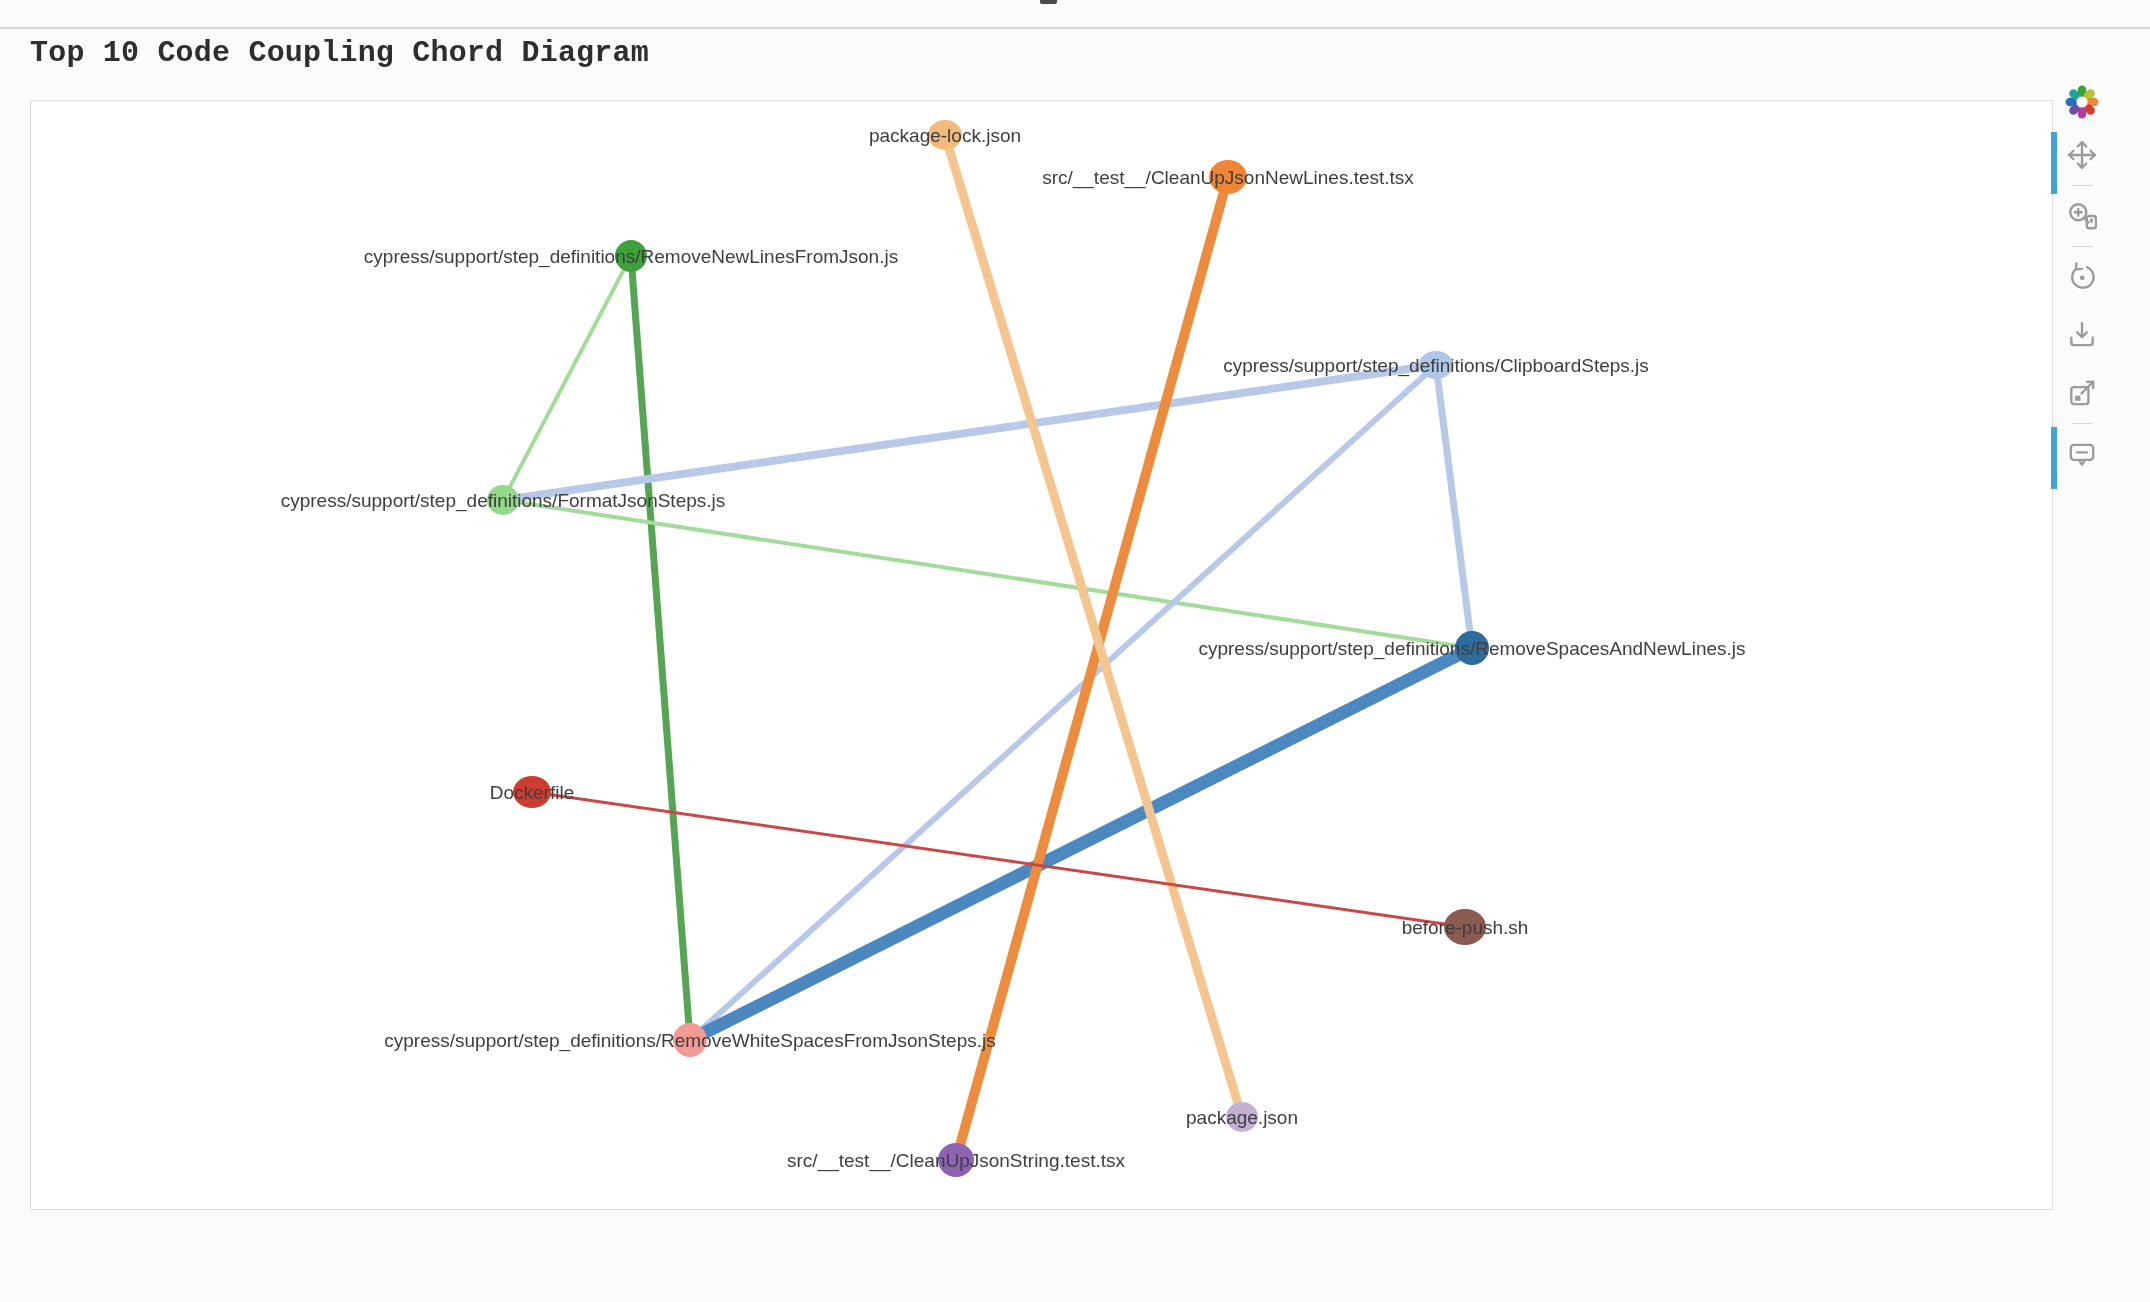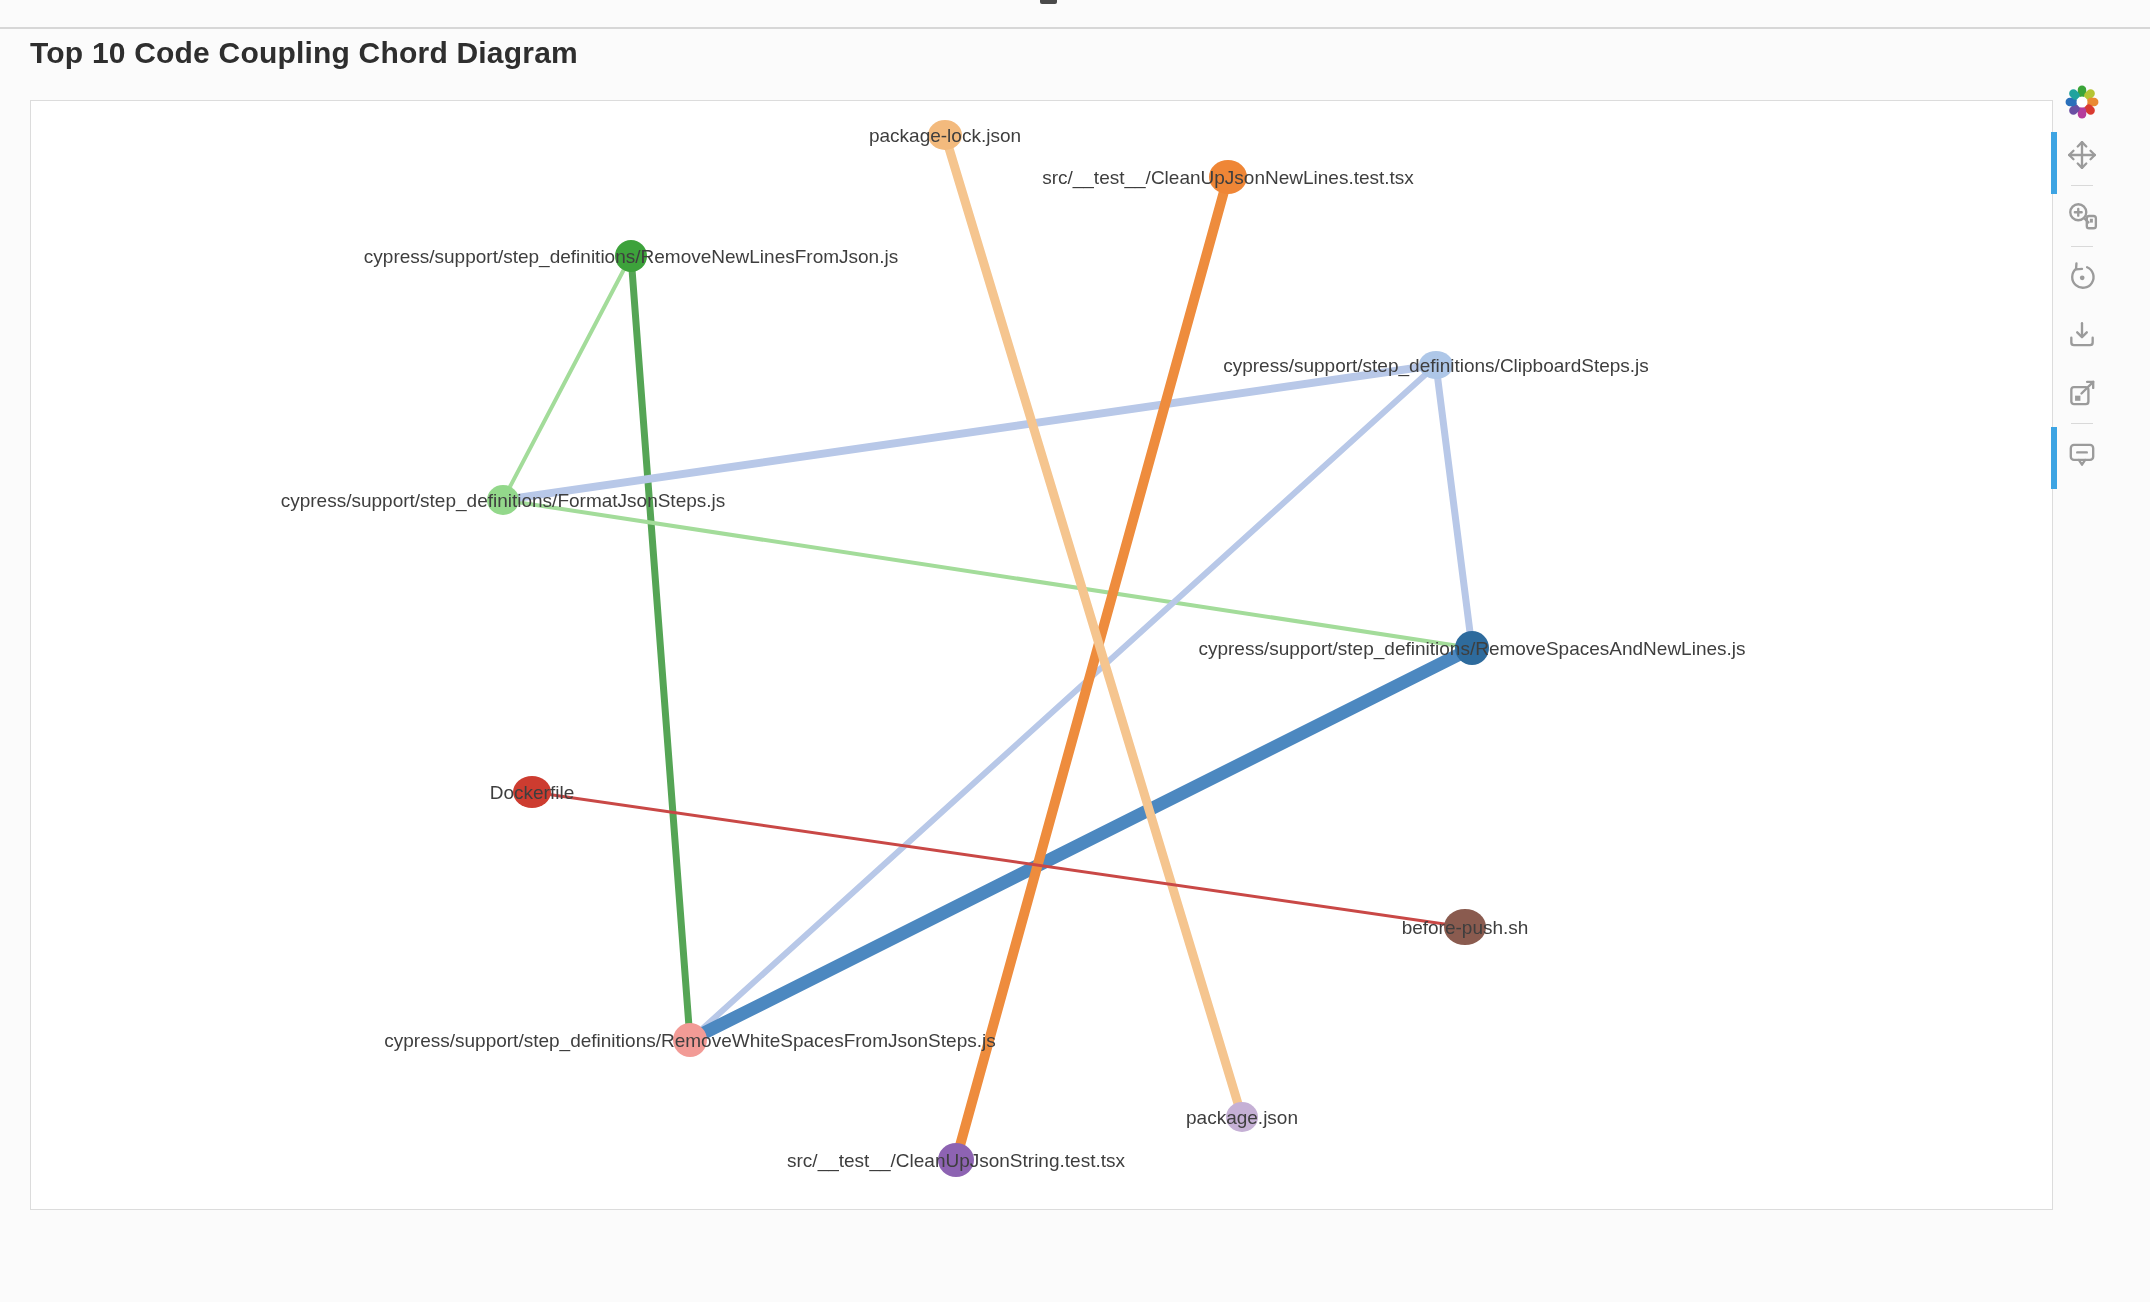--- a/index.html
+++ b/index.html
@@ -11,21 +11,21 @@
   .top-hairline{
     position:absolute;left:0;top:27px;width:2150px;height:2px;
     background:#d7d7d7;
   }
   .top-glyph{
     position:absolute;left:1040px;top:0;width:17px;height:4px;
     background:#4a4a4a;border-radius:0 0 2px 2px;
   }
   .page-title{
     position:absolute;left:30px;top:36px;margin:0;
-    font-size:30px;font-weight:600;color:#2e2e2e;letter-spacing:0.2px;
+    font-size:30px;font-weight:600;color:#2e2e2e;letter-spacing:0.2px;font-family:Liberation Mono, monospace;
   }
   .plot-frame{
     position:absolute;left:30px;top:100px;width:2023px;height:1110px;
     background:#ffffff;border:1px solid #dcdcdc;box-sizing:border-box;
   }
   #graph-svg{
     position:absolute;left:0;top:0;width:2150px;height:1302px;
   }
   #graph-svg text{
     font-family:"Liberation Sans","DejaVu Sans",sans-serif;

